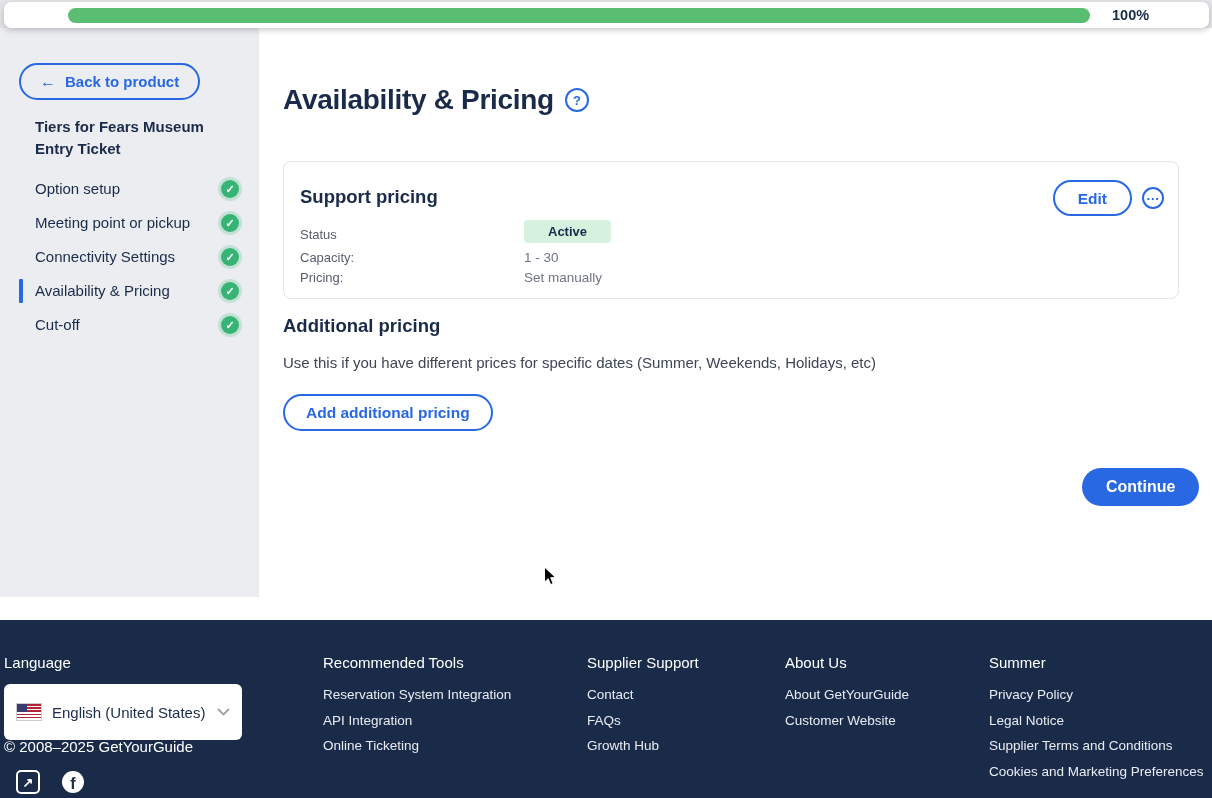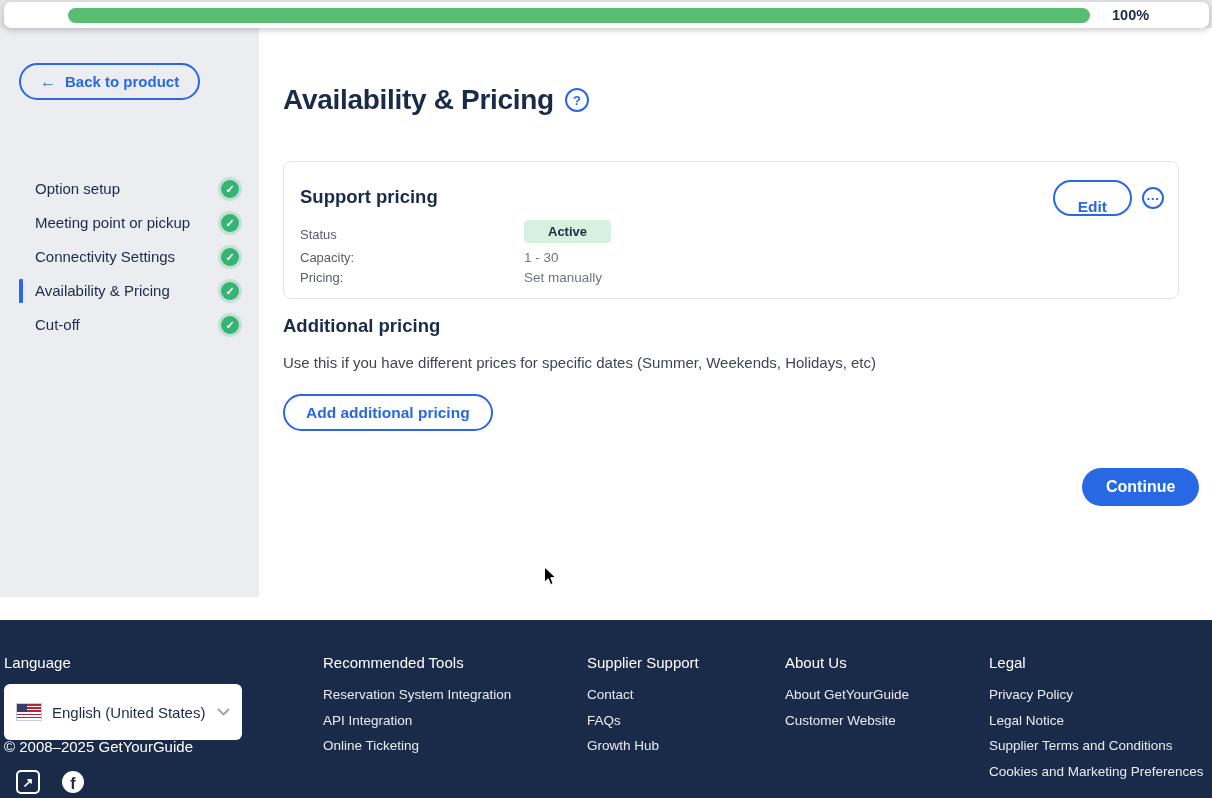--- a/index.html
+++ b/index.html
@@ -36,21 +36,21 @@
     font-size:28px;font-weight:800;letter-spacing:-0.3px;color:#1a2b49;}
   .help-icon{width:20px;height:20px;border:2px solid #2968e3;border-radius:50%;display:flex;
     align-items:center;justify-content:center;font-size:13px;font-weight:700;color:#2968e3;cursor:pointer;}
   .card{position:absolute;left:24px;top:133px;width:894px;height:136px;background:#fff;
     border:1px solid #e2e4e8;border-radius:8px;}
   .card-title{position:absolute;left:16px;top:24px;font-size:18.5px;font-weight:800;color:#1a2b49;}
   .field-label{position:absolute;left:16px;font-size:13px;color:#565d6d;}
   .field-value{position:absolute;left:240px;font-size:13.5px;color:#6e7482;}
   .badge{position:absolute;left:240px;top:58px;background:#d6f2df;color:#1a2b49;font-size:13px;
     font-weight:700;padding:4px 24px;border-radius:4px;}
-  .edit-btn{position:absolute;right:46px;top:18px;height:36px;padding:16px 23px;border:2px solid #2968e3;
+  .edit-btn{position:absolute;right:46px;top:18px;height:36px;padding:8px 23px;border:2px solid #2968e3;
     border-radius:18px;background:#fff;color:#2968e3;font-size:15.5px;font-weight:700;cursor:pointer;font-family:inherit;}
   .more-btn{position:absolute;right:14px;top:25px;width:22px;height:22px;border:2px solid #2968e3;
     border-radius:50%;background:#fff;color:#2968e3;display:flex;align-items:center;justify-content:center;
     font-size:13px;font-weight:700;letter-spacing:0.5px;cursor:pointer;padding:0;}
   .section-title{position:absolute;left:24px;top:287px;font-size:18.5px;font-weight:800;color:#1a2b49;}
   .section-desc{position:absolute;left:24px;top:326px;font-size:15px;color:#3d4556;}
   .add-btn{position:absolute;left:24px;top:366px;height:37px;padding:0 21px;border:2px solid #2968e3;
     border-radius:19px;background:#fff;color:#2968e3;font-size:15.5px;font-weight:700;cursor:pointer;font-family:inherit;}
   .continue-btn{position:absolute;left:823px;top:440px;height:38px;padding:0 24px;border:none;
     border-radius:19px;background:#2968e3;color:#ffffff;font-size:16px;font-weight:700;cursor:pointer;font-family:inherit;}
@@ -85,20 +85,21 @@
     <div class="progress-fill"></div>
     <span class="progress-label">100%</span>
   </div>
 </div>
 
 <div class="sidebar">
   <button class="back-btn">
     <span class="back-arrow">←</span>
     <span>Back to product</span>
   </button>
+  <div class="product-title">Tiers for Fears Museum Entry Ticket</div>
 
   <div class="nav">
     <div class="nav-item">
       <span class="nav-label">Option setup</span>
       <span class="check">✓</span>
     </div>
     <div class="nav-item">
       <span class="nav-label">Meeting point or pickup</span>
       <span class="check">✓</span>
     </div>
@@ -175,21 +176,21 @@
     <a>Contact</a>
     <a>FAQs</a>
     <a>Growth Hub</a>
   </div>
   <div class="fcol fcol-3">
     <h4>About Us</h4>
     <a>About GetYourGuide</a>
     <a>Customer Website</a>
   </div>
   <div class="fcol fcol-4">
-    <h4>Legal</h4>
+    <h4>Summer</h4>
     <a>Privacy Policy</a>
     <a>Legal Notice</a>
     <a>Supplier Terms and Conditions</a>
     <a>Cookies and Marketing Preferences</a>
   </div>
 </div>
 
 <div class="cursor">
   <svg width="15" height="21" viewBox="0 0 15 21">
     <path d="M1.5 1 L1.5 16.2 L5.2 12.7 L7.6 18.6 L10.1 17.5 L7.7 11.7 L12.6 11.6 Z" fill="#000" stroke="#fff" stroke-width="1"></path>

